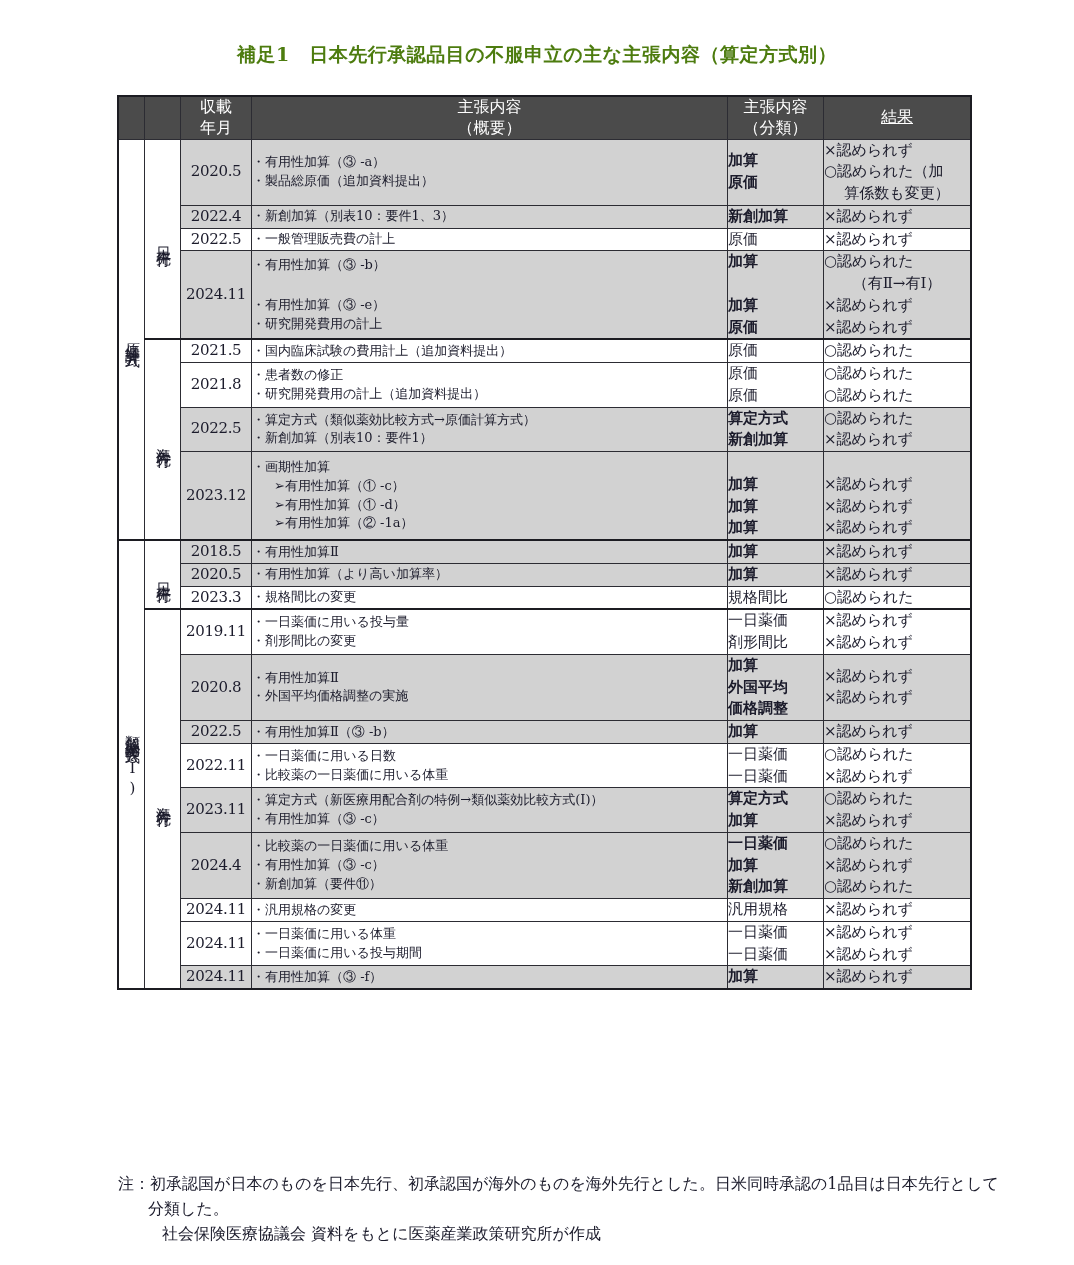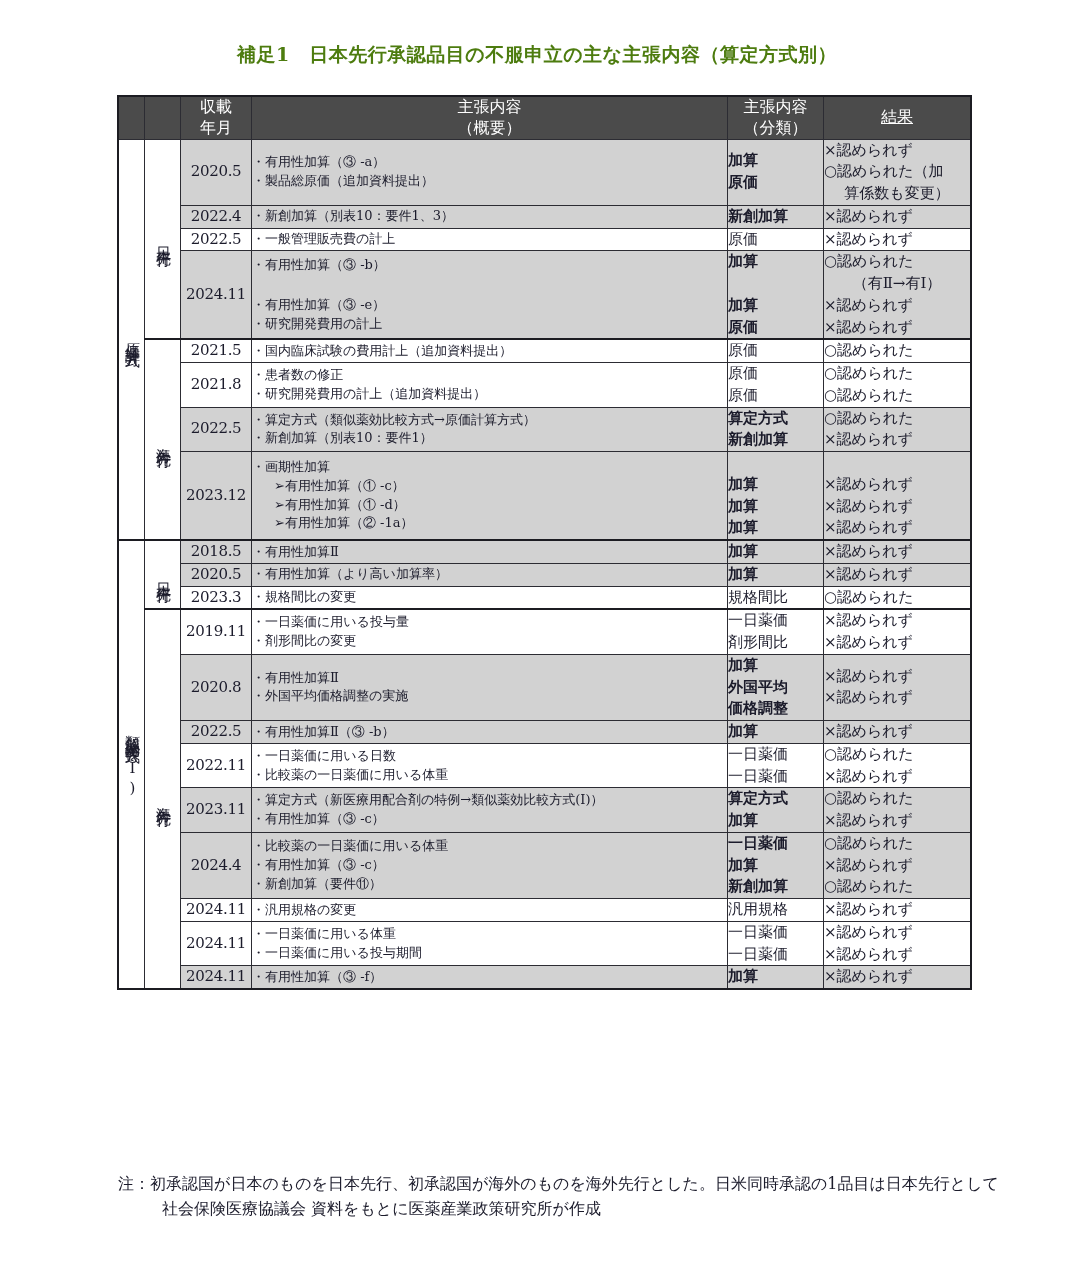--- a/index.html
+++ b/index.html
@@ -431,16 +431,17 @@
           </td>
           <td class="res">
             <span class="ln">×認められず</span>
           </td>
         </tr>
       </tbody>
   </table>
 
   <div class="notes">
     <span class="row">注：初承認国が日本のものを日本先行、初承認国が海外のものを海外先行とした。日米同時承認の1品目は日本先行として</span>
+    <span class="row ind1">分類した。</span>
     <span class="row ind2">社会保険医療協議会 資料をもとに医薬産業政策研究所が作成</span>
   </div>
 
 </div>
 
 </body></html>

